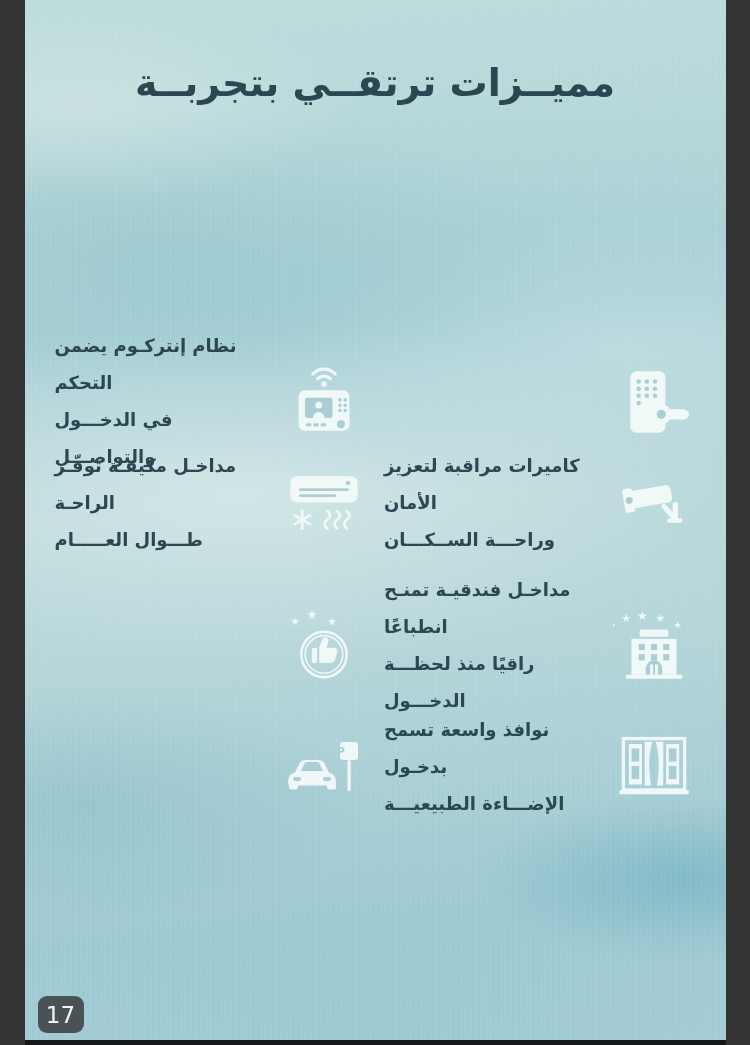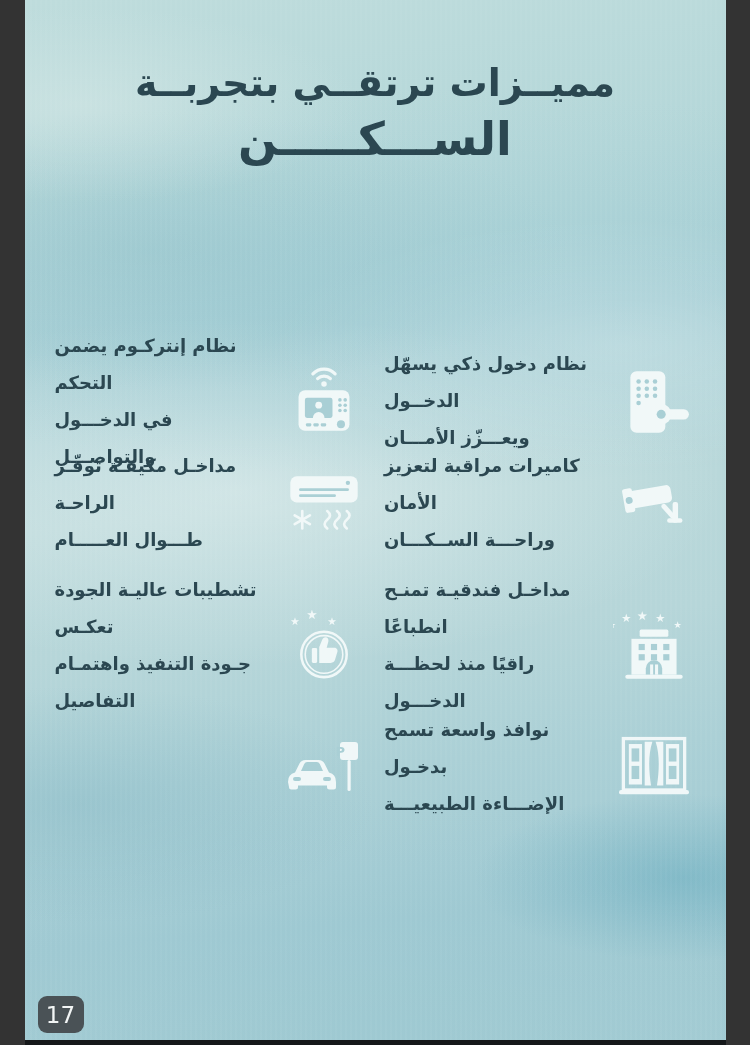--- a/index.html
+++ b/index.html
@@ -45,21 +45,20 @@
   .st{ stroke:#f4fafa; fill:none; stroke-linecap:round; }
 </style>
 </head>
 <body>
 
 <div class="page">
   <div class="grain"></div>
 
   <div class="title">
     <div class="l1">مميــزات ترتقــي بتجربــة</div>
-    <div class="l2">الســـكـــــن</div>
   </div>
 
 
   <div class="row row1">
     <div class="feature">
       <div class="icon-box">
         <svg width="76" height="66" viewBox="0 0 74 64">
           <rect class="ic" x="14" y="2" width="34" height="60" rx="6"></rect>
           <circle class="hole" cx="22" cy="12" r="2.2"></circle>
             <circle class="hole" cx="30" cy="12" r="2.2"></circle>
@@ -69,22 +68,20 @@
             <circle class="hole" cx="38" cy="19" r="2.2"></circle>
           <circle class="hole" cx="22" cy="26" r="2.2"></circle>
             <circle class="hole" cx="30" cy="26" r="2.2"></circle>
             <circle class="hole" cx="38" cy="26" r="2.2"></circle>
           <circle class="hole" cx="22" cy="33" r="2.2"></circle>
           <rect class="ic" x="44" y="39" width="27" height="10" rx="5"></rect>
           <circle class="ic" cx="44" cy="44" r="10"></circle>
           <circle class="hole" cx="44" cy="44" r="4.4"></circle>
         </svg>
       </div>
-      <div class="feature-text">نظام دخول ذكي يسهّل الدخــول
-ويعـــزّز الأمـــان</div>
     </div>
     <div class="feature">
       <div class="icon-box">
         <svg width="70" height="70" viewBox="0 0 64 66">
           <circle class="ic" cx="32" cy="16" r="2.6"></circle>
           <path class="st" stroke-width="3" d="M26 11 a8.5 8.5 0 0 1 12 0"></path>
           <path class="st" stroke-width="3" d="M21.5 6.5 a14.5 14.5 0 0 1 21 0"></path>
           <rect class="ic" x="8" y="22" width="48" height="38" rx="6"></rect>
           <rect class="hole" x="14" y="29" width="26" height="19" rx="2"></rect>
           <circle class="ic" cx="27" cy="36" r="3.2"></circle>
@@ -176,22 +173,20 @@
         <svg width="76" height="72" viewBox="0 0 72 68">
           <text class="ic" x="13" y="14" font-size="10">★</text>
           <text class="ic" x="30" y="8" font-size="12">★</text>
           <text class="ic" x="48" y="14" font-size="10">★</text>
           <circle class="st" stroke-width="2.4" cx="36" cy="42" r="21.5"></circle>
           <circle class="st" stroke-width="1.5" cx="36" cy="42" r="17.8"></circle>
           <rect class="ic" x="24.5" y="36" width="5" height="14" rx="1.2"></rect>
           <path class="ic" d="M31.5 50 h10.8 c2.2 0 3.7 -1.1 4.2 -3.1 l2.2 -7.4 c0.6 -2.1 -0.9 -3.8 -3 -3.8 h-7.2 l1.6 -5.8 c0.6 -2.3 -0.7 -4.2 -2.7 -4.2 c-1.5 0 -2.5 0.9 -3.1 2.3 l-2.8 7 v15 z"></path>
         </svg>
       </div>
-      <div class="feature-text">تشطيبات عاليـة الجودة تعكـس
-جـودة التنفيذ واهتمـام التفاصيل</div>
     </div>
   </div>
 
   <div class="row row4">
     <div class="feature">
       <div class="icon-box">
         <svg width="70" height="64" viewBox="0 0 64 58">
           <rect class="st" stroke-width="3" x="4" y="3" width="56" height="47"></rect>
           <rect class="ic" x="9" y="8" width="12" height="37"></rect>
           <rect class="hole" x="11.5" y="12" width="7" height="12"></rect>

